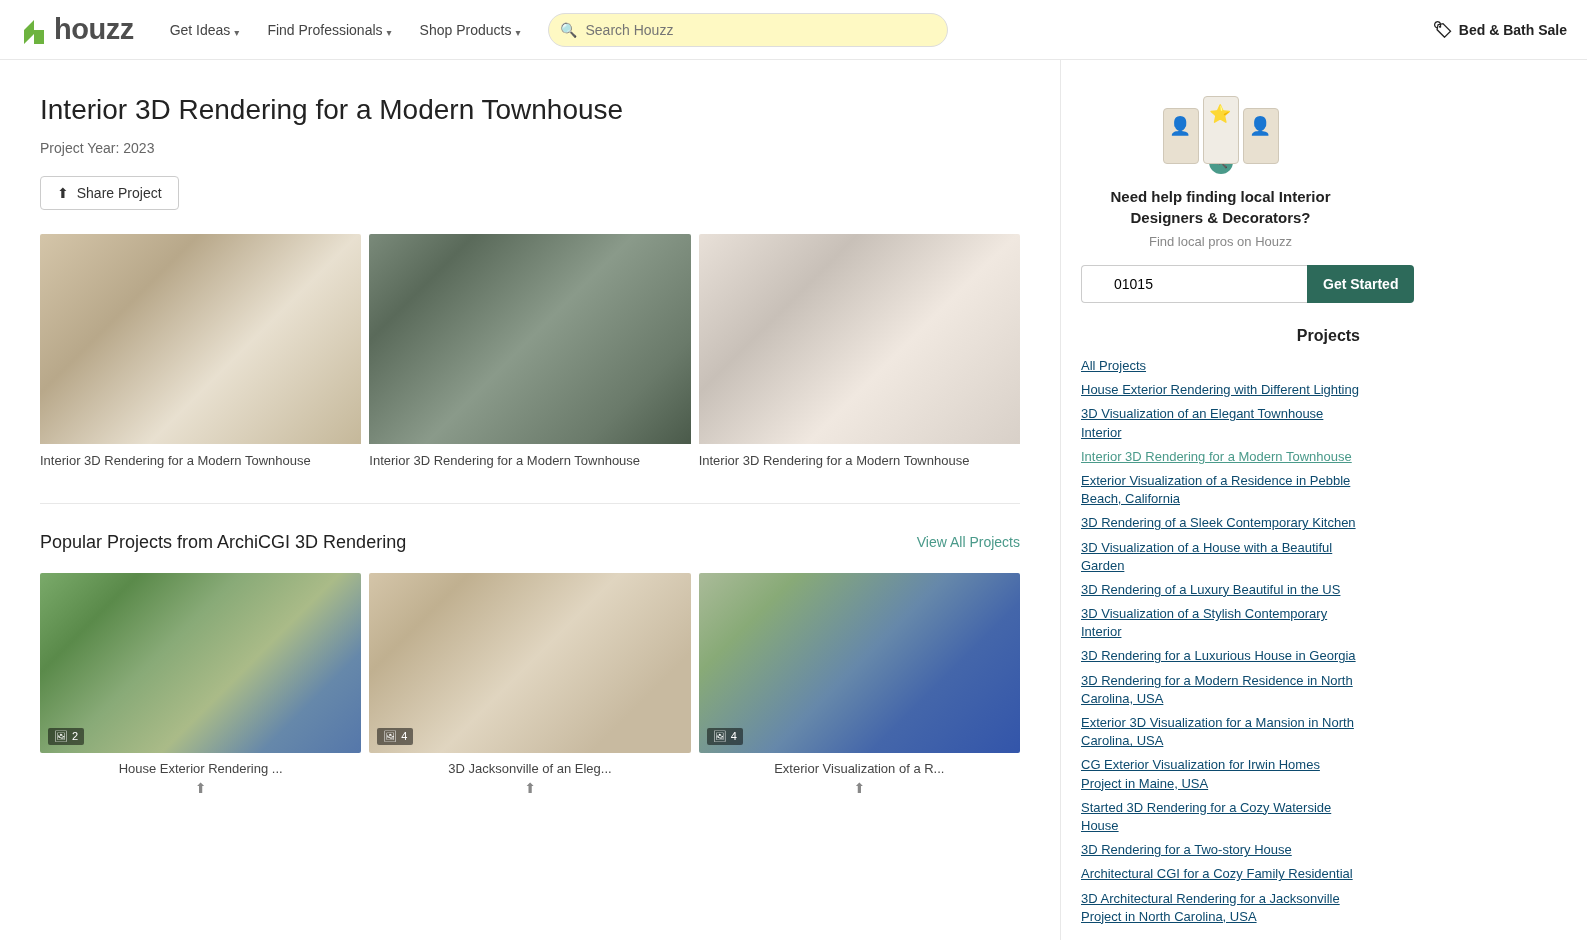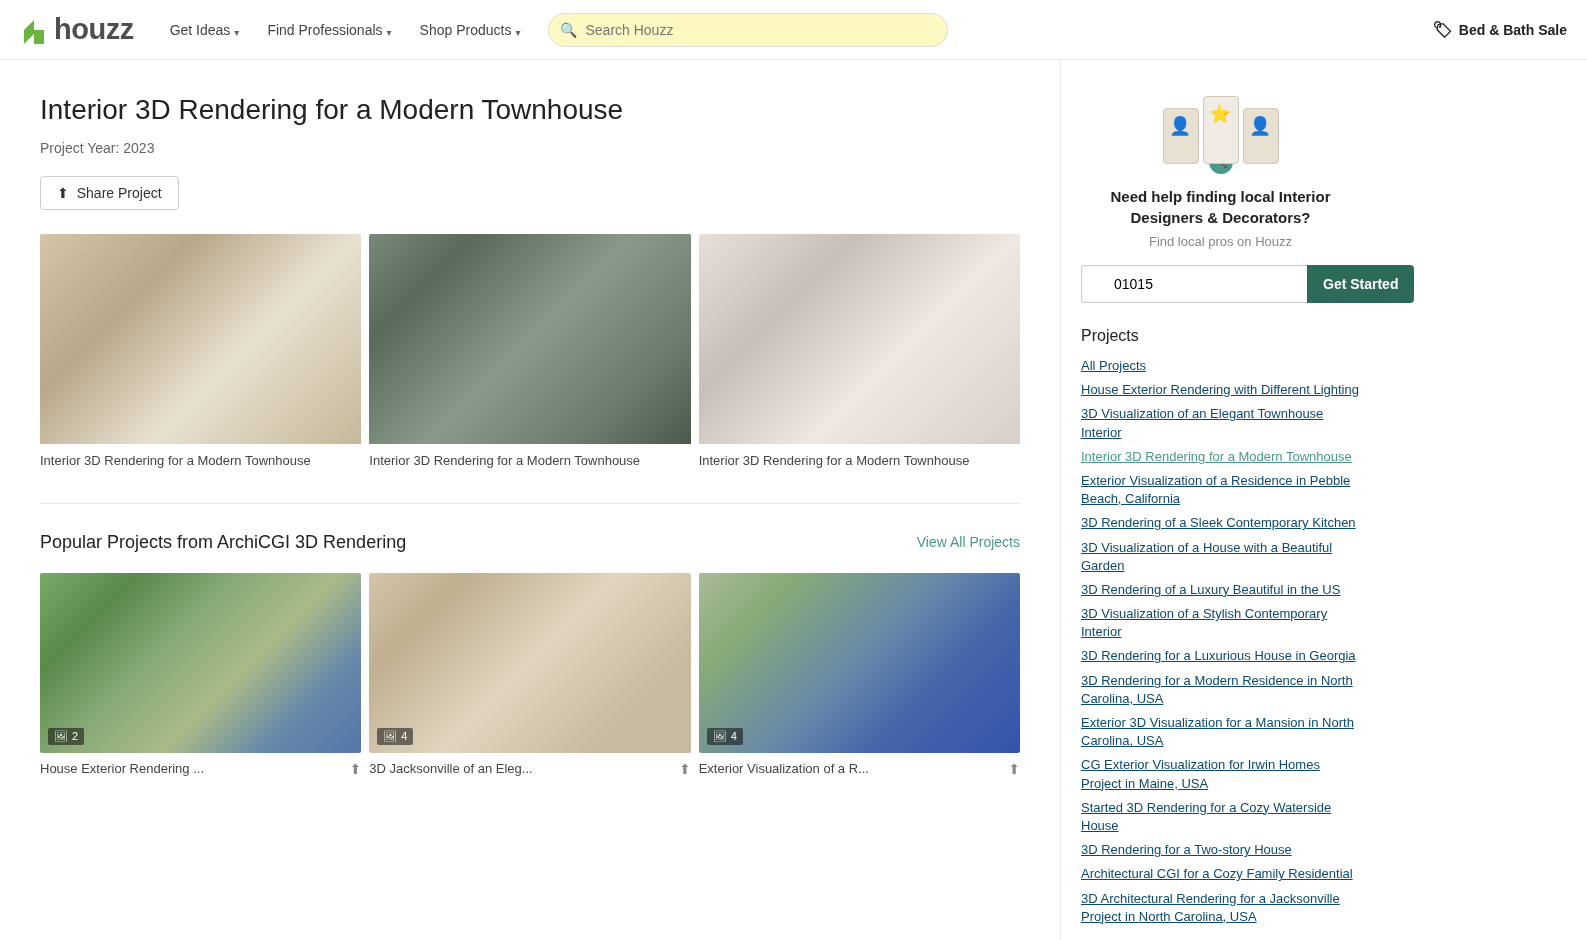--- a/index.html
+++ b/index.html
@@ -233,20 +233,21 @@
       border-radius: 2px;
       display: flex;
       align-items: center;
       gap: 4px;
     }
     .popular-card-label {
       display: flex;
       align-items: center;
       justify-content: space-between;
       gap: 4px;
+      flex-direction: column;
     }
     .popular-card-name {
       font-size: 13px;
       color: #444;
       flex: 1;
       white-space: nowrap;
       overflow: hidden;
       text-overflow: ellipsis;
     }
     .share-icon-small {
@@ -354,23 +355,24 @@
       border-radius: 0 4px 4px 0;
       font-size: 14px;
       font-weight: 600;
       cursor: pointer;
       white-space: nowrap;
     }
 
     
     .projects-section-title {
       font-size: 16px;
-      font-weight: 400;
+      font-weight: 700;
       color: #222;
       margin-bottom: 12px;
+      text-align: right;
     }
     .projects-list {
       list-style: none;
     }
     .projects-list li {
       margin-bottom: 6px;
     }
     .project-link {
       font-size: 13px;
       color: #0c4a6e;

